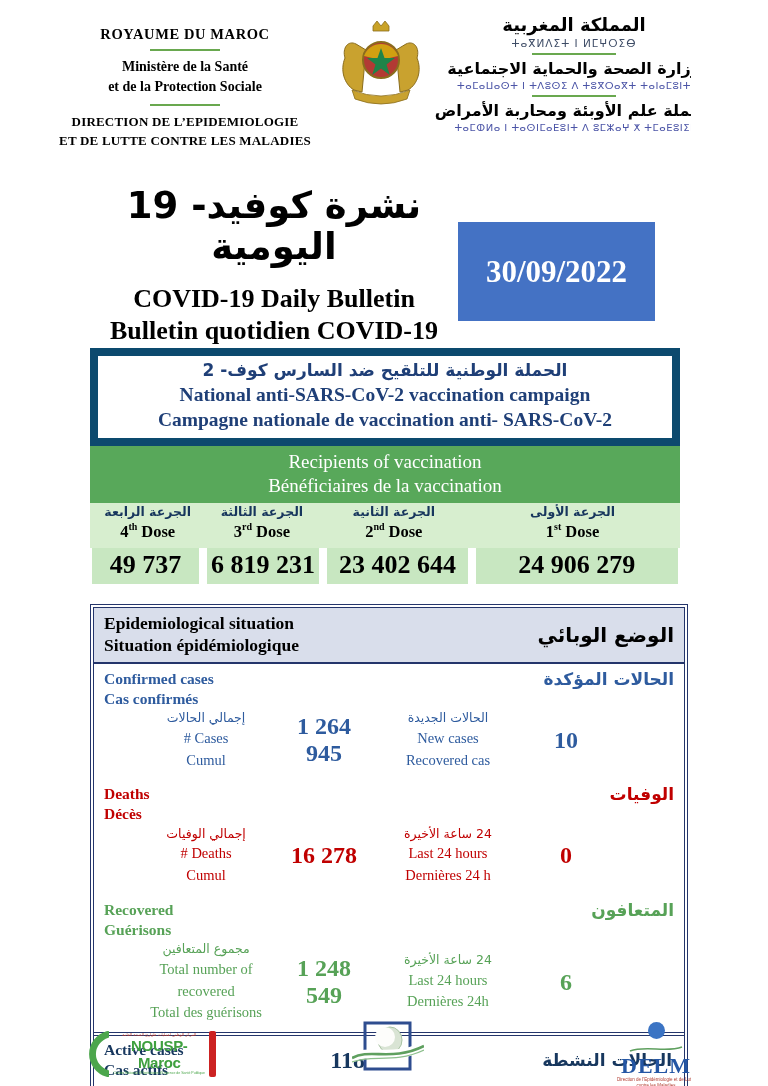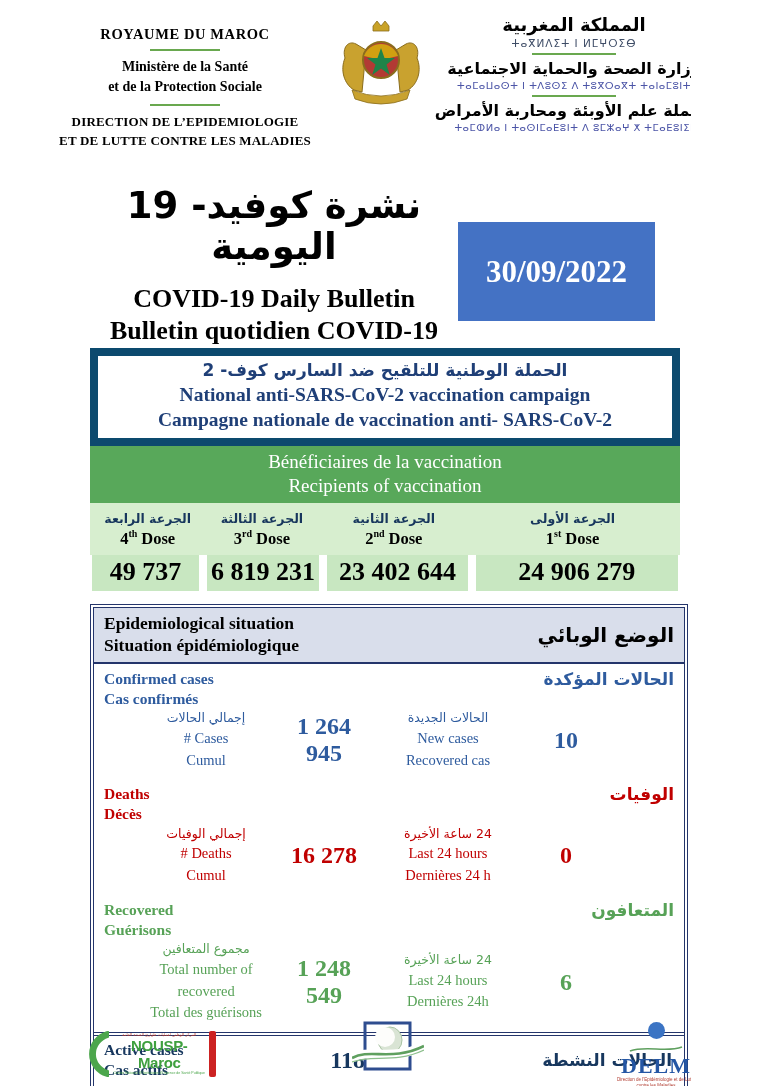--- a/index.html
+++ b/index.html
@@ -31,21 +31,21 @@
             color:#fff;font-weight:bold;font-size:31px;}
 
   
   .vac{position:absolute;left:90px;top:348px;width:590px;}
   .vac-hdr{border:8px solid #0c4a6e;background:#fff;text-align:center;padding:3px 4px 5px;}
   .vac-hdr .ar-line{font-weight:bold;font-size:17px;color:#1f3f77;line-height:1.35;}
   .vac-hdr .lat-line{font-weight:bold;font-size:19.5px;color:#1f3f77;line-height:1.3;}
   .vac-band{color:#fff;text-align:center;padding:4px 0 5px;}
   .vac-band .ar-line{font-weight:bold;font-size:16.5px;line-height:1.35;}
   .vac-band .lat-line{font-size:19px;line-height:1.28;}
-  .vac-labels{display:grid;grid-template-columns:19fr 20fr 25fr 36fr;padding:8px 2px 6px;}
+  .vac-labels{display:grid;grid-template-columns:19fr 20fr 25fr 36fr;padding:1px 2px 6px;}
   .vac-labels .cell{text-align:center;}
   .dose-ar{font-weight:bold;font-size:12.5px;color:#17365d;}
   .dose-lat{font-weight:bold;font-size:16.5px;margin-top:2px;}
   .dose-lat sup{font-size:10px;}
   .dose-lat .w{margin-left:4px;}
   .vac-values{display:grid;grid-template-columns:19fr 20fr 25fr 36fr;gap:8px;padding:0 2px;background:#fff;}
   .vac-values .cell{text-align:center;font-weight:bold;font-size:26px;padding:2px 0 4px;}
 
   
   .epi{position:absolute;left:90px;top:604px;width:590px;border:4px double #24356b;background:#fff;}
@@ -128,22 +128,22 @@
     <span>30/09/2022</span>
   </div>
 
   <div class="vac">
     <div class="vac-hdr">
       <div class="ar-line ar" dir="rtl">الحملة الوطنية للتلقيح ضد السارس كوف- 2</div>
       <div class="lat-line">National anti-SARS-CoV-2 vaccination campaign</div>
       <div class="lat-line">Campagne nationale de vaccination anti- SARS-CoV-2</div>
     </div>
     <div class="vac-band" style="background:#58a85a;">
+      <div class="lat-line">Recipients of vaccination</div>
       <div class="lat-line">Bénéficiaires de la vaccination</div>
-      <div class="lat-line">Recipients of vaccination</div>
     </div>
     <div class="vac-labels" style="background:#d7eecf;">
       <div class="cell">
         <div class="dose-ar ar" dir="rtl">الجرعة الرابعة</div>
         <div class="dose-lat"><span>4</span><sup>th</sup><span class="w">Dose</span></div>
       </div>
       <div class="cell">
         <div class="dose-ar ar" dir="rtl">الجرعة الثالثة</div>
         <div class="dose-lat"><span>3</span><sup>rd</sup><span class="w">Dose</span></div>
       </div>

